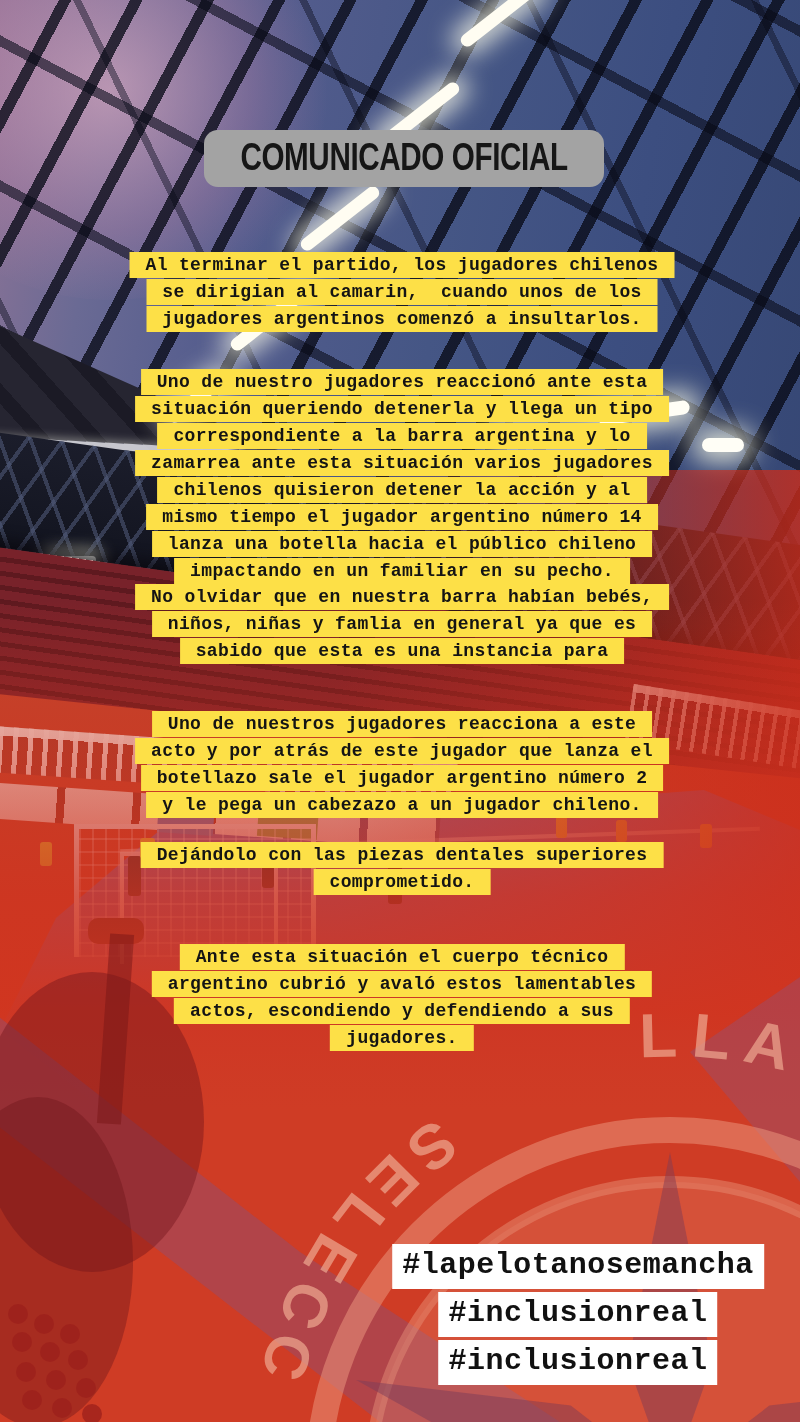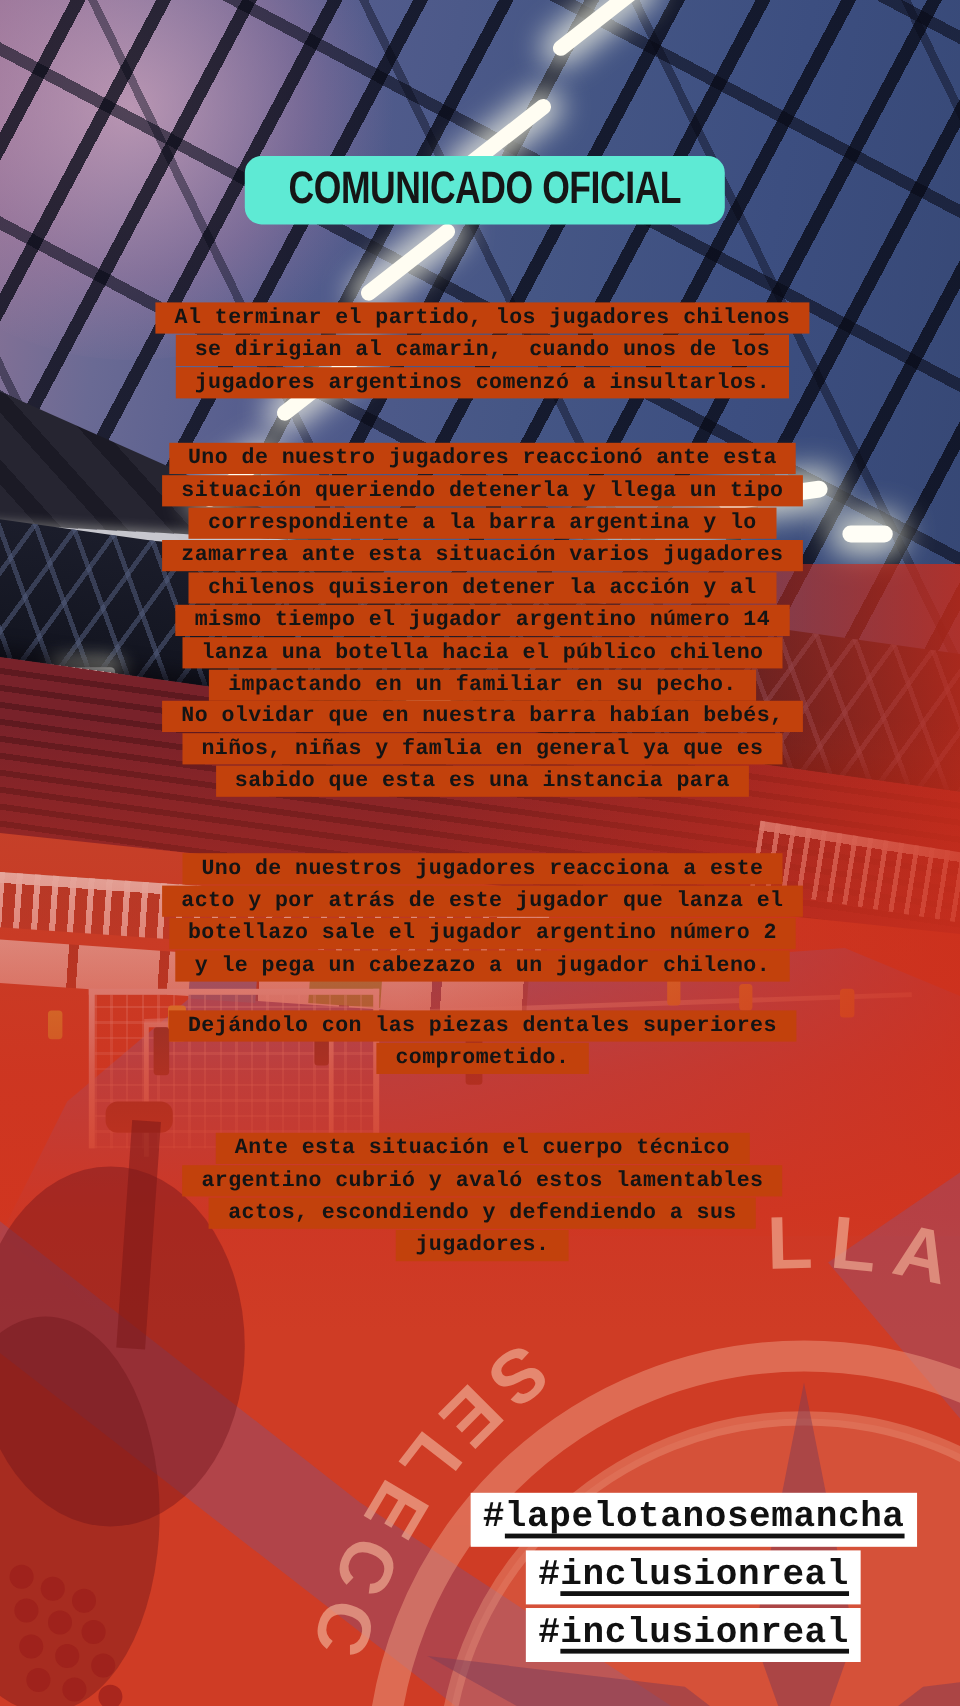--- a/index.html
+++ b/index.html
@@ -66,33 +66,33 @@
   .tint-right{position:absolute;left:0;top:470px;width:800px;height:560px;
        background:linear-gradient(to left,rgba(203,44,26,.8) 0%,rgba(203,44,26,.35) 30%,rgba(203,44,26,0) 58%);}
   .tint-bottom{position:absolute;left:0;top:600px;width:800px;height:822px;
        background:linear-gradient(to bottom,rgba(206,48,28,0) 0%,rgba(206,48,28,.4) 16%,rgba(208,50,30,.8) 36%,rgba(209,53,31,.96) 50%,#cf3c25 62%);}
   .wm{position:absolute;left:0;top:922px;width:800px;height:500px;}
   .wm-arc{font-family:"Liberation Sans",sans-serif;font-weight:bold;font-size:62px;
        letter-spacing:13px;fill:rgba(240,172,148,.8);}
 
   
   .title-box{position:absolute;left:404px;top:130px;transform:translateX(-50%);
-       background:#5eead4;border-radius:14px;padding:7px 20px 9px;}
+       background:#a3a3a3;border-radius:14px;padding:7px 20px 9px;}
   .title-box span{display:inline-block;font-family:"Liberation Sans",sans-serif;font-weight:bold;
        font-size:38px;line-height:41px;color:#161616;letter-spacing:-.5px;white-space:pre;
        width:462px;text-align:center;margin:0 -51px;transform:scaleX(.78);}
   .para{position:absolute;left:402px;transform:translateX(-50%);
        display:flex;flex-direction:column;align-items:center;}
-  .line{display:block;background:#c2410c;color:#141414;font-weight:bold;font-size:18px;
+  .line{display:block;background:#fde047;color:#141414;font-weight:bold;font-size:18px;
        letter-spacing:.35px;line-height:26px;padding:0 16px;margin-bottom:1px;white-space:pre;}
   .hashtags{position:absolute;left:578px;top:1244px;transform:translateX(-50%);
        display:flex;flex-direction:column;align-items:center;}
   .tag{background:#fff;color:#111;font-weight:bold;font-size:30px;line-height:36px;
        letter-spacing:.5px;padding:3px 10px 6px;margin-bottom:3px;white-space:pre;}
-  .tag .tag-label{text-decoration:underline;text-decoration-thickness:3.5px;text-underline-offset:6px;}
+  .tag .tag-label{text-decoration-thickness:3.5px;text-underline-offset:6px;}
 </style>
 </head>
 <body>
 
 <div class="stage">
 
   <div class="bg-layer">
     <div class="sky"></div>
     <div class="pink-glow"></div>
     <div class="beams"></div>

